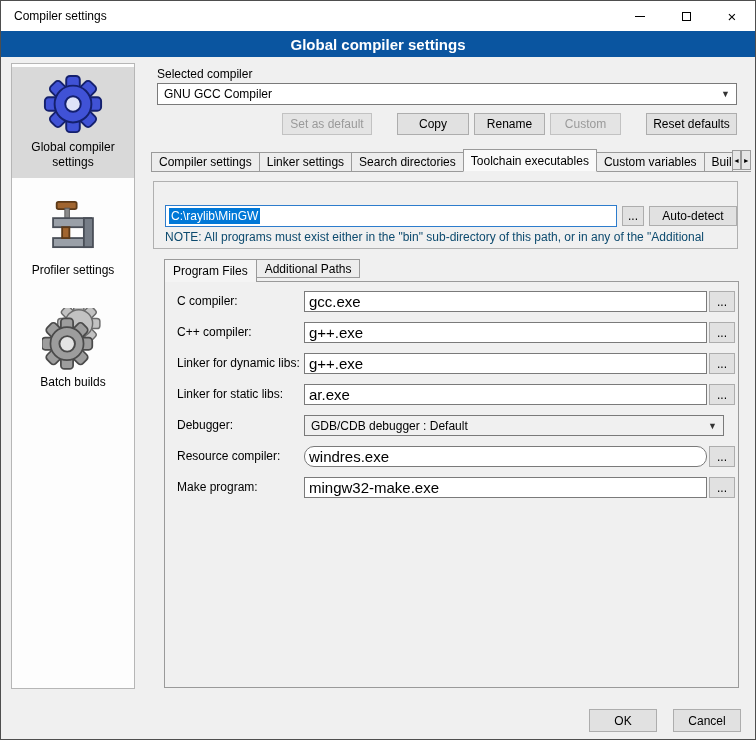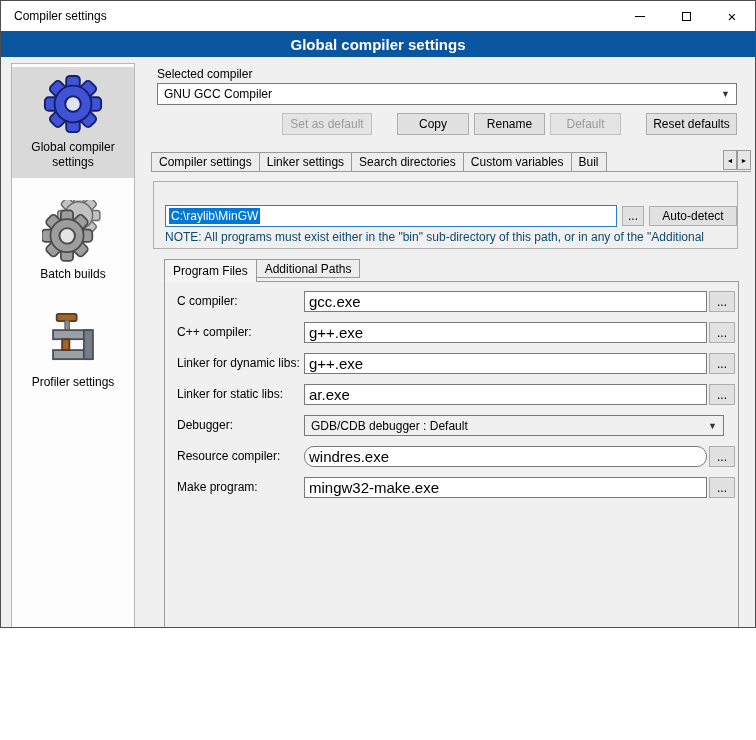--- a/index.html
+++ b/index.html
@@ -1,19 +1,19 @@
 <!DOCTYPE html>
 <html><head>
 <meta charset="utf-8">
 <style>
   * { box-sizing: border-box; margin: 0; padding: 0; }
   html, body { width: 756px; height: 740px; }
   body { font-family: "Liberation Sans", sans-serif; font-size: 12px; color: #000; }
 
-  .window { position: relative; width: 756px; height: 628px; background: #f0f0f0;
+  .window { position: relative; width: 756px; height: 740px; background: #f0f0f0;
             border: 1px solid #4e4e4e; overflow: hidden; }
 
   
   .titlebar { position: absolute; top: 0; left: 0; right: 0; height: 30px; background: #fff;
               display: flex; align-items: center; }
   .titlebar .title { padding-left: 13px; font-size: 12px; }
   .win-controls { margin-left: auto; display: flex; height: 30px; }
   .win-btn { width: 46px; height: 30px; display: flex; align-items: center; justify-content: center; }
   .min-glyph { width: 10px; height: 1px; background: #000; }
   .max-glyph { width: 9px; height: 9px; border: 1px solid #000; }
@@ -133,20 +133,32 @@
         <g fill="#4052d6" stroke="#14206e" stroke-width="2">
           <rect x="25" y="3" width="14" height="58" rx="4"></rect>
           <rect x="25" y="3" width="14" height="58" rx="4" transform="rotate(45 32 32)"></rect>
           <rect x="25" y="3" width="14" height="58" rx="4" transform="rotate(90 32 32)"></rect>
           <rect x="25" y="3" width="14" height="58" rx="4" transform="rotate(135 32 32)"></rect>
           <circle cx="32" cy="32" r="19"></circle>
         </g>
         <circle cx="32" cy="32" r="8" fill="#dfe3f8" stroke="#14206e" stroke-width="2"></circle>
       </svg>
       <div class="side-label">Global compiler settings</div>
+    </div>
+
+    <div class="side-item">
+      <svg class="side-icon" width="58" height="58" viewBox="0 0 64 64">
+        <rect x="14" y="2" width="22" height="8" rx="2" fill="#a1652f" stroke="#5d3a18" stroke-width="2"></rect>
+        <rect x="23" y="9" width="5" height="13" fill="#8b8b8b" stroke="#555" stroke-width="1"></rect>
+        <rect x="10" y="20" width="42" height="10" fill="#9aa0a8" stroke="#4a4f58" stroke-width="2"></rect>
+        <rect x="10" y="42" width="42" height="10" fill="#9aa0a8" stroke="#4a4f58" stroke-width="2"></rect>
+        <rect x="44" y="20" width="10" height="32" fill="#767d87" stroke="#4a4f58" stroke-width="2"></rect>
+        <rect x="20" y="30" width="8" height="12" fill="#a1652f" stroke="#5d3a18" stroke-width="2"></rect>
+      </svg>
+      <div class="side-label">Profiler settings</div>
     </div>
 
     <div class="side-item">
       <svg class="side-icon" width="62" height="62" viewBox="0 0 64 64">
         <g fill="#c2c2c2" stroke="#6a6a6a" stroke-width="2" transform="translate(14,-8) scale(0.75)">
           <rect x="25" y="3" width="14" height="58" rx="4"></rect>
           <rect x="25" y="3" width="14" height="58" rx="4" transform="rotate(45 32 32)"></rect>
           <rect x="25" y="3" width="14" height="58" rx="4" transform="rotate(90 32 32)"></rect>
           <rect x="25" y="3" width="14" height="58" rx="4" transform="rotate(135 32 32)"></rect>
           <circle cx="32" cy="32" r="19"></circle>
@@ -155,50 +167,39 @@
           <rect x="25" y="3" width="14" height="58" rx="4"></rect>
           <rect x="25" y="3" width="14" height="58" rx="4" transform="rotate(45 32 32)"></rect>
           <rect x="25" y="3" width="14" height="58" rx="4" transform="rotate(90 32 32)"></rect>
           <rect x="25" y="3" width="14" height="58" rx="4" transform="rotate(135 32 32)"></rect>
           <circle cx="32" cy="32" r="19"></circle>
         </g>
         <circle cx="26" cy="37" r="8" fill="#e4e4e4" stroke="#4a4a4a" stroke-width="2"></circle>
       </svg>
       <div class="side-label">Batch builds</div>
     </div>
-
-    <div class="side-item">
-      <svg class="side-icon" width="58" height="58" viewBox="0 0 64 64">
-        <rect x="14" y="2" width="22" height="8" rx="2" fill="#a1652f" stroke="#5d3a18" stroke-width="2"></rect>
-        <rect x="23" y="9" width="5" height="13" fill="#8b8b8b" stroke="#555" stroke-width="1"></rect>
-        <rect x="10" y="20" width="42" height="10" fill="#9aa0a8" stroke="#4a4f58" stroke-width="2"></rect>
-        <rect x="10" y="42" width="42" height="10" fill="#9aa0a8" stroke="#4a4f58" stroke-width="2"></rect>
-        <rect x="44" y="20" width="10" height="32" fill="#767d87" stroke="#4a4f58" stroke-width="2"></rect>
-        <rect x="20" y="30" width="8" height="12" fill="#a1652f" stroke="#5d3a18" stroke-width="2"></rect>
-      </svg>
-      <div class="side-label">Profiler settings</div>
-    </div>
   </div>
 
   <span class="lbl-selected">Selected compiler</span>
   <div class="combo compiler-combo">
     <span>GNU GCC Compiler</span>
     <span class="arrow">▼</span>
   </div>
 
   <button class="btn disabled b-setdefault">Set as default</button>
   <button class="btn b-copy">Copy</button>
   <button class="btn b-rename">Rename</button>
-  <button class="btn disabled b-delete">Default</button>
+  <button class="btn disabled b-delete">Custom</button>
   <button class="btn b-reset">Reset defaults</button>
 
   <div class="tabs">
     <div class="tab">Compiler settings</div>
     <div class="tab">Linker settings</div>
     <div class="tab">Search directories</div>
+    <div class="tab active">Toolchain executables</div>
     <div class="tab">Custom variables</div>
     <div class="tab cut">Buil</div>
     <div class="tab-scroll first">
       <span>◄</span>
     </div>
     <div class="tab-scroll">
       <span>►</span>
     </div>
   </div>
 

